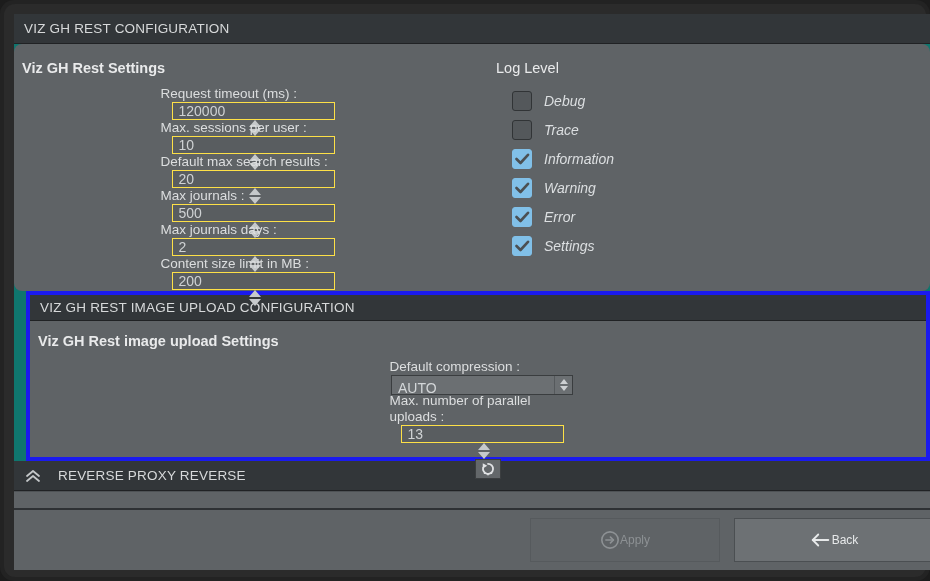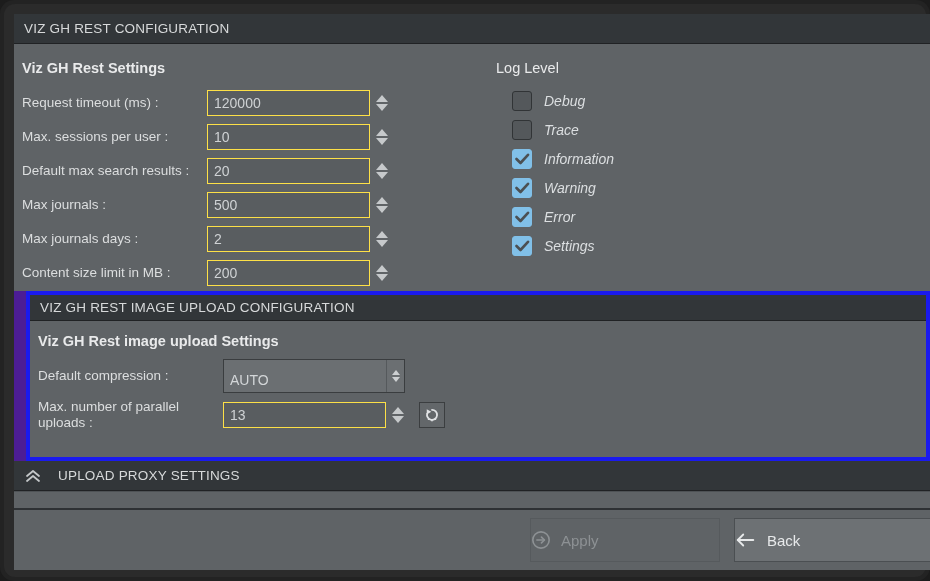--- a/index.html
+++ b/index.html
@@ -29,21 +29,21 @@
     border-radius: 11px;
     background: #2b2b2b;
     pointer-events: none;
   }
 
   #content-surface {
     position: absolute;
     left: 14px; top: 14px;
     width: 916px;
     height: 556px;
-    background: #4c1d95;
+    background: #0f766e;
     overflow: hidden;
   }
 
   
   .section-header {
     height: 30px;
     background: #323639;
     border-bottom: 1px solid #202224;
     display: flex;
     align-items: center;
@@ -64,38 +64,40 @@
     line-height: 0.55;
     font-size: 13px;
   }
 
   
   #settings-body {
     position: relative;
     height: 247px;
     background: #5f6366;
     display: flex;
+    border-radius: 8px;
   }
 
   .col-left  { width: 470px; padding: 16px 0 0 8px; }
   .col-right { flex: 1; padding: 16px 0 0 12px; }
 
   .group-title {
     color: #e9eaeb;
     font-size: 14.5px;
     font-weight: bold;
     margin: 0 0 10px 0;
   }
 
   
   .form-row {
     display: flex;
     align-items: center;
     height: 34px;
     margin-bottom: 0px;
+    flex-direction: column;
   }
   .form-row .field-label {
     width: 185px;
     color: #dcdedf;
     font-size: 13.5px;
     line-height: 1.18;
     padding-right: 6px;
   }
   .form-row.two-line { height: 44px; }
   .form-row.two-line .field-label { width: 185px; }
@@ -129,27 +131,27 @@
     border-left: 6px solid transparent;
     border-right: 6px solid transparent;
   }
   .spin-up   { border-bottom: 7px solid #c6c9cb; }
   .spin-down { border-top: 7px solid #c6c9cb; }
 
   
   .select-box {
     position: relative;
     width: 182px;
-    height: 34px;
+    height: 20px;
     background: #6b6f72;
     border: 1px solid #3a3d3f;
     color: #d3d6d8;
     font-size: 14px;
     line-height: 24px;
-    padding: 8px 6px;
+    padding: 0 6px;
     cursor: pointer;
   }
   .select-arrows {
     position: absolute;
     right: 4px; top: 0;
     height: 100%;
     display: flex;
     flex-direction: column;
     justify-content: center;
     align-items: center;
@@ -227,22 +229,22 @@
     border-top: 2px solid #2e3134;
     display: flex;
     align-items: center;
     justify-content: flex-end;
   }
   .action-btn {
     height: 44px;
     width: 190px;
     display: flex;
     align-items: center;
-    gap: 10px;
-    font-size: 15px;
+    justify-content: center;
+    font-size: 12px;
     border: 1px solid #4b4f52;
     cursor: pointer;
     background: #5f6366;
   }
   .action-btn.disabled {
     color: #8d9194;
     border-color: #565a5d;
     cursor: default;
   }
   .action-btn.primary {
@@ -410,21 +412,21 @@
       </div>
     </div>
 
     <div class="section-header" id="reverse-proxy-row">
       <span class="collapse-chevron">
         <svg width="16" height="14" viewBox="0 0 16 14">
           <path d="M2 7 L8 2 L14 7" stroke="#c4c7c9" stroke-width="1.8" fill="none" stroke-linecap="round" stroke-linejoin="round"></path>
           <path d="M2 12 L8 7 L14 12" stroke="#c4c7c9" stroke-width="1.8" fill="none" stroke-linecap="round" stroke-linejoin="round"></path>
         </svg>
       </span>
-      <span>UPLOAD PROXY SETTINGS</span>
+      <span>REVERSE PROXY REVERSE</span>
     </div>
 
     <div id="filler-area"></div>
 
     <div id="action-bar">
       <div class="action-btn disabled">
         <span class="icon-arrow">
           <svg width="20" height="20" viewBox="0 0 22 22">
             <circle cx="11" cy="11" r="9" stroke="#8d9194" stroke-width="1.8" fill="none"></circle>
             <path d="M6.5 11 H14.5" stroke="#8d9194" stroke-width="1.8" stroke-linecap="round"></path>

